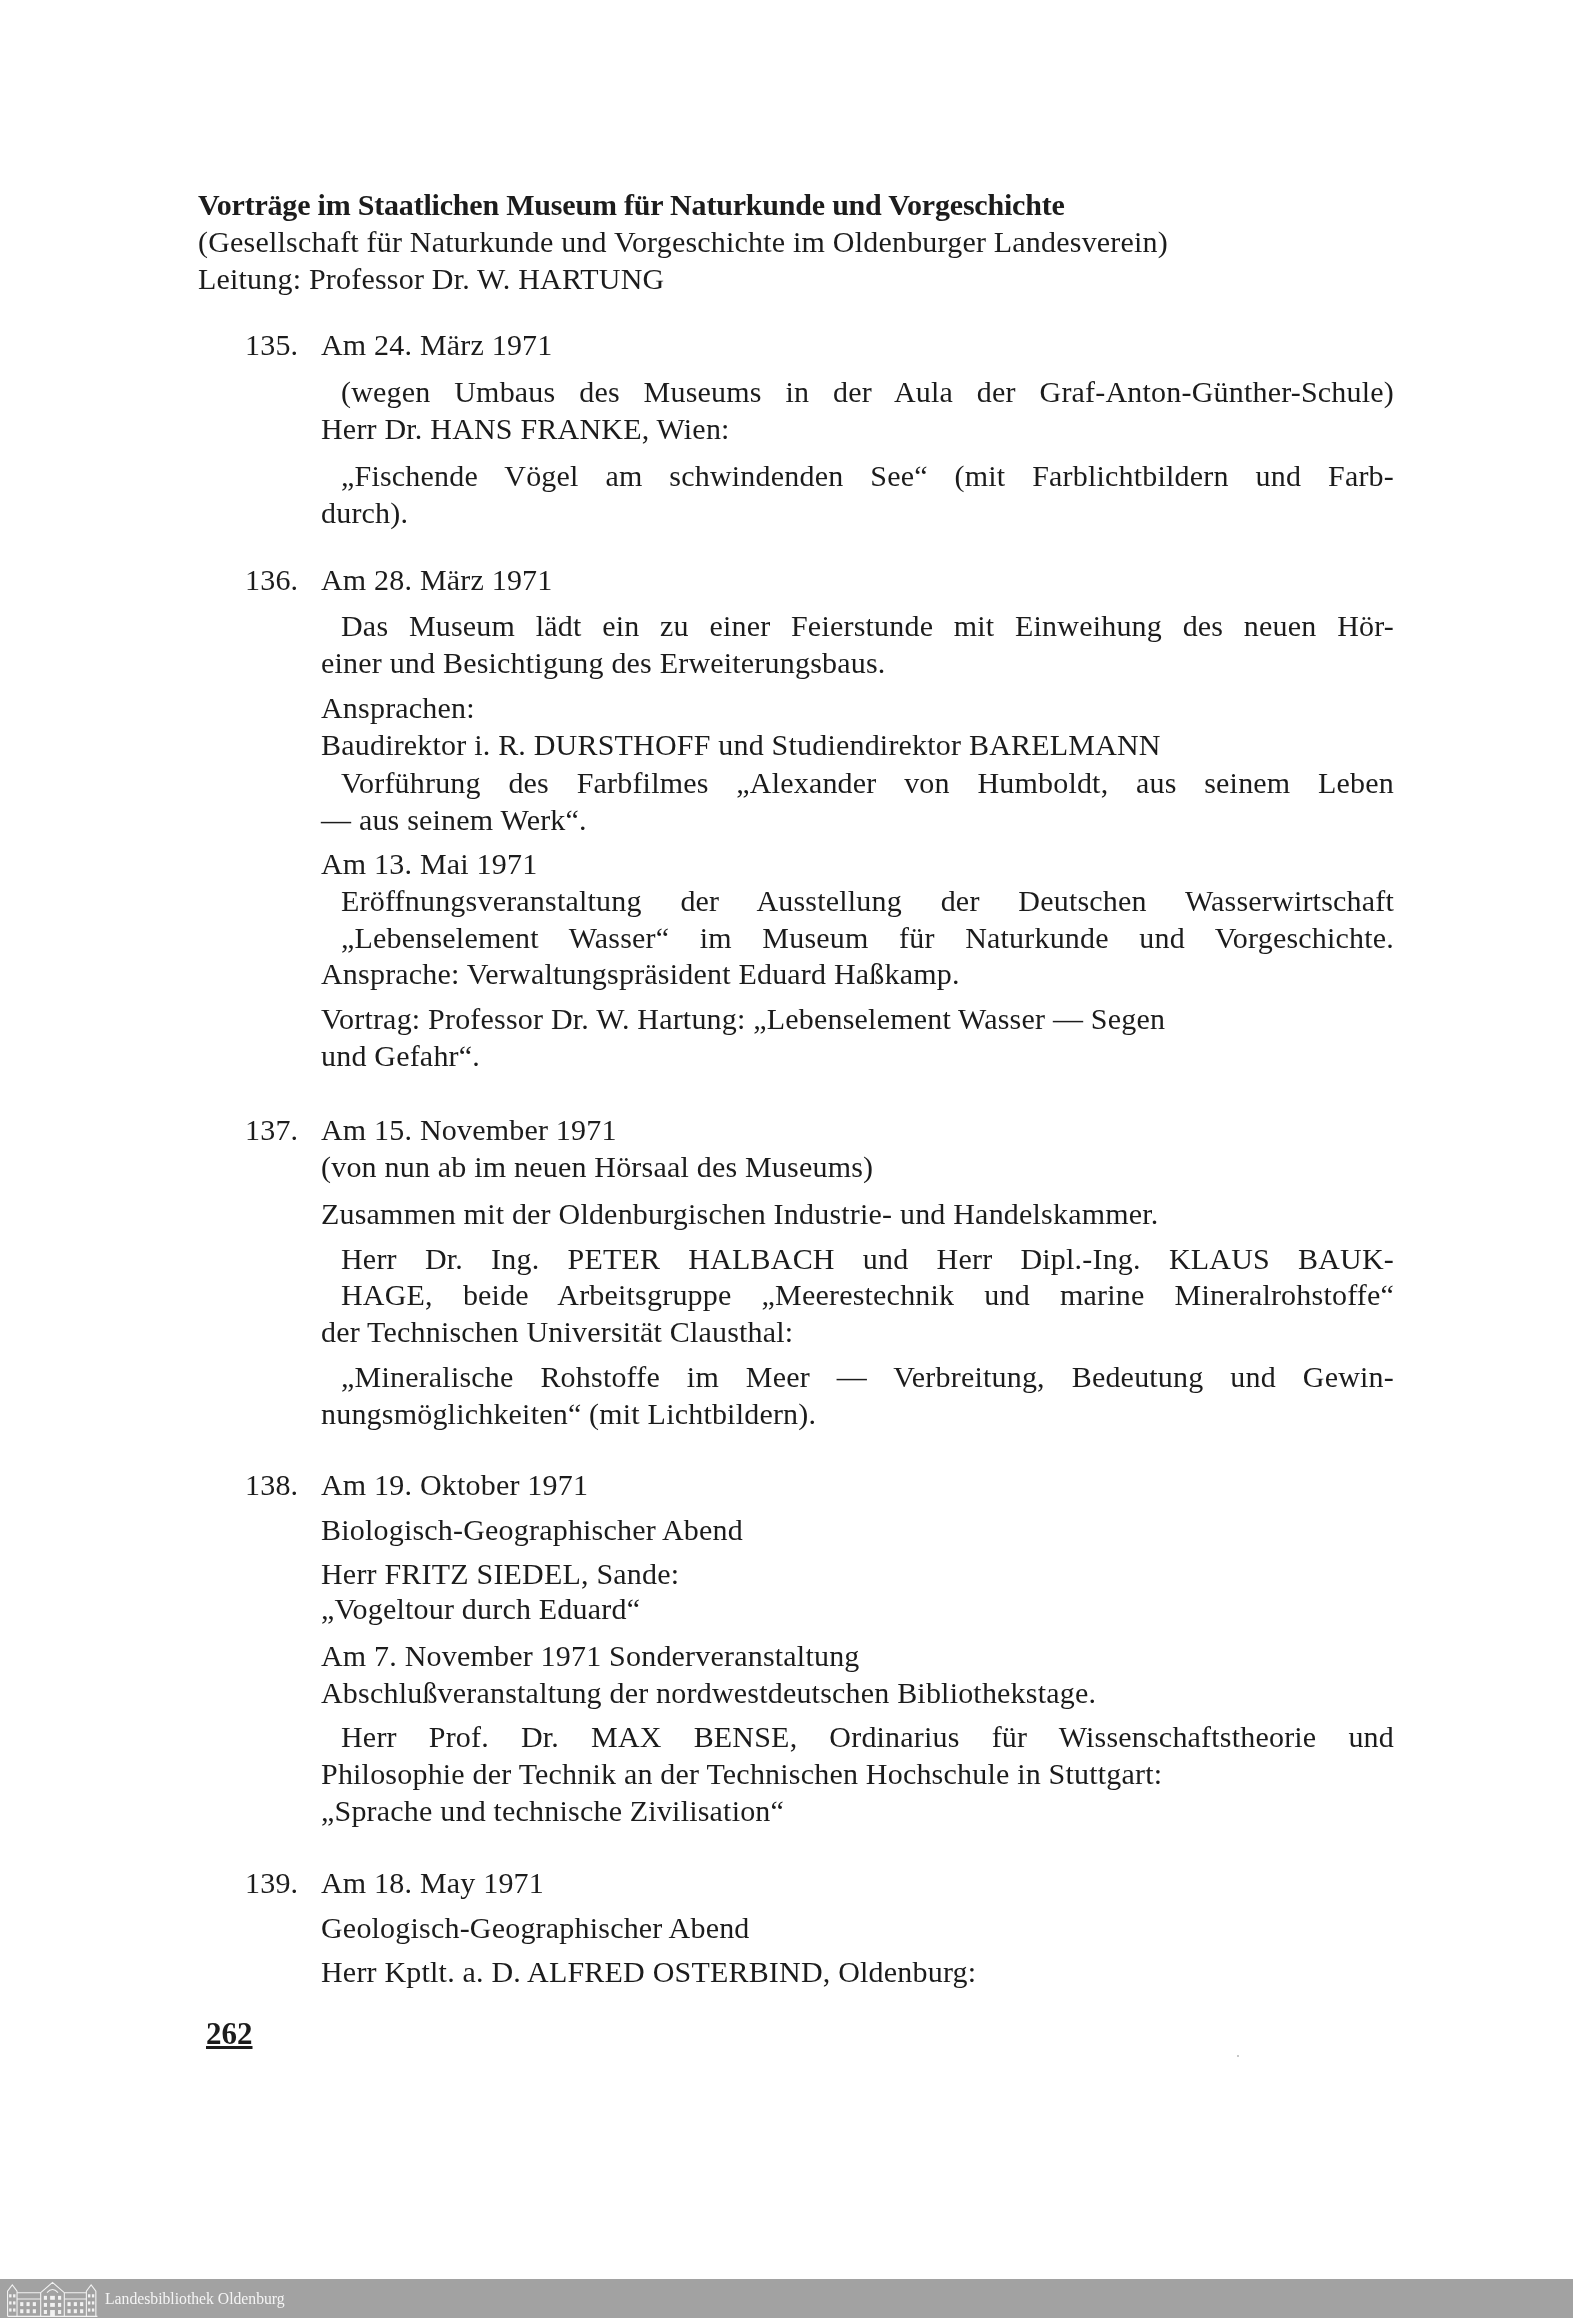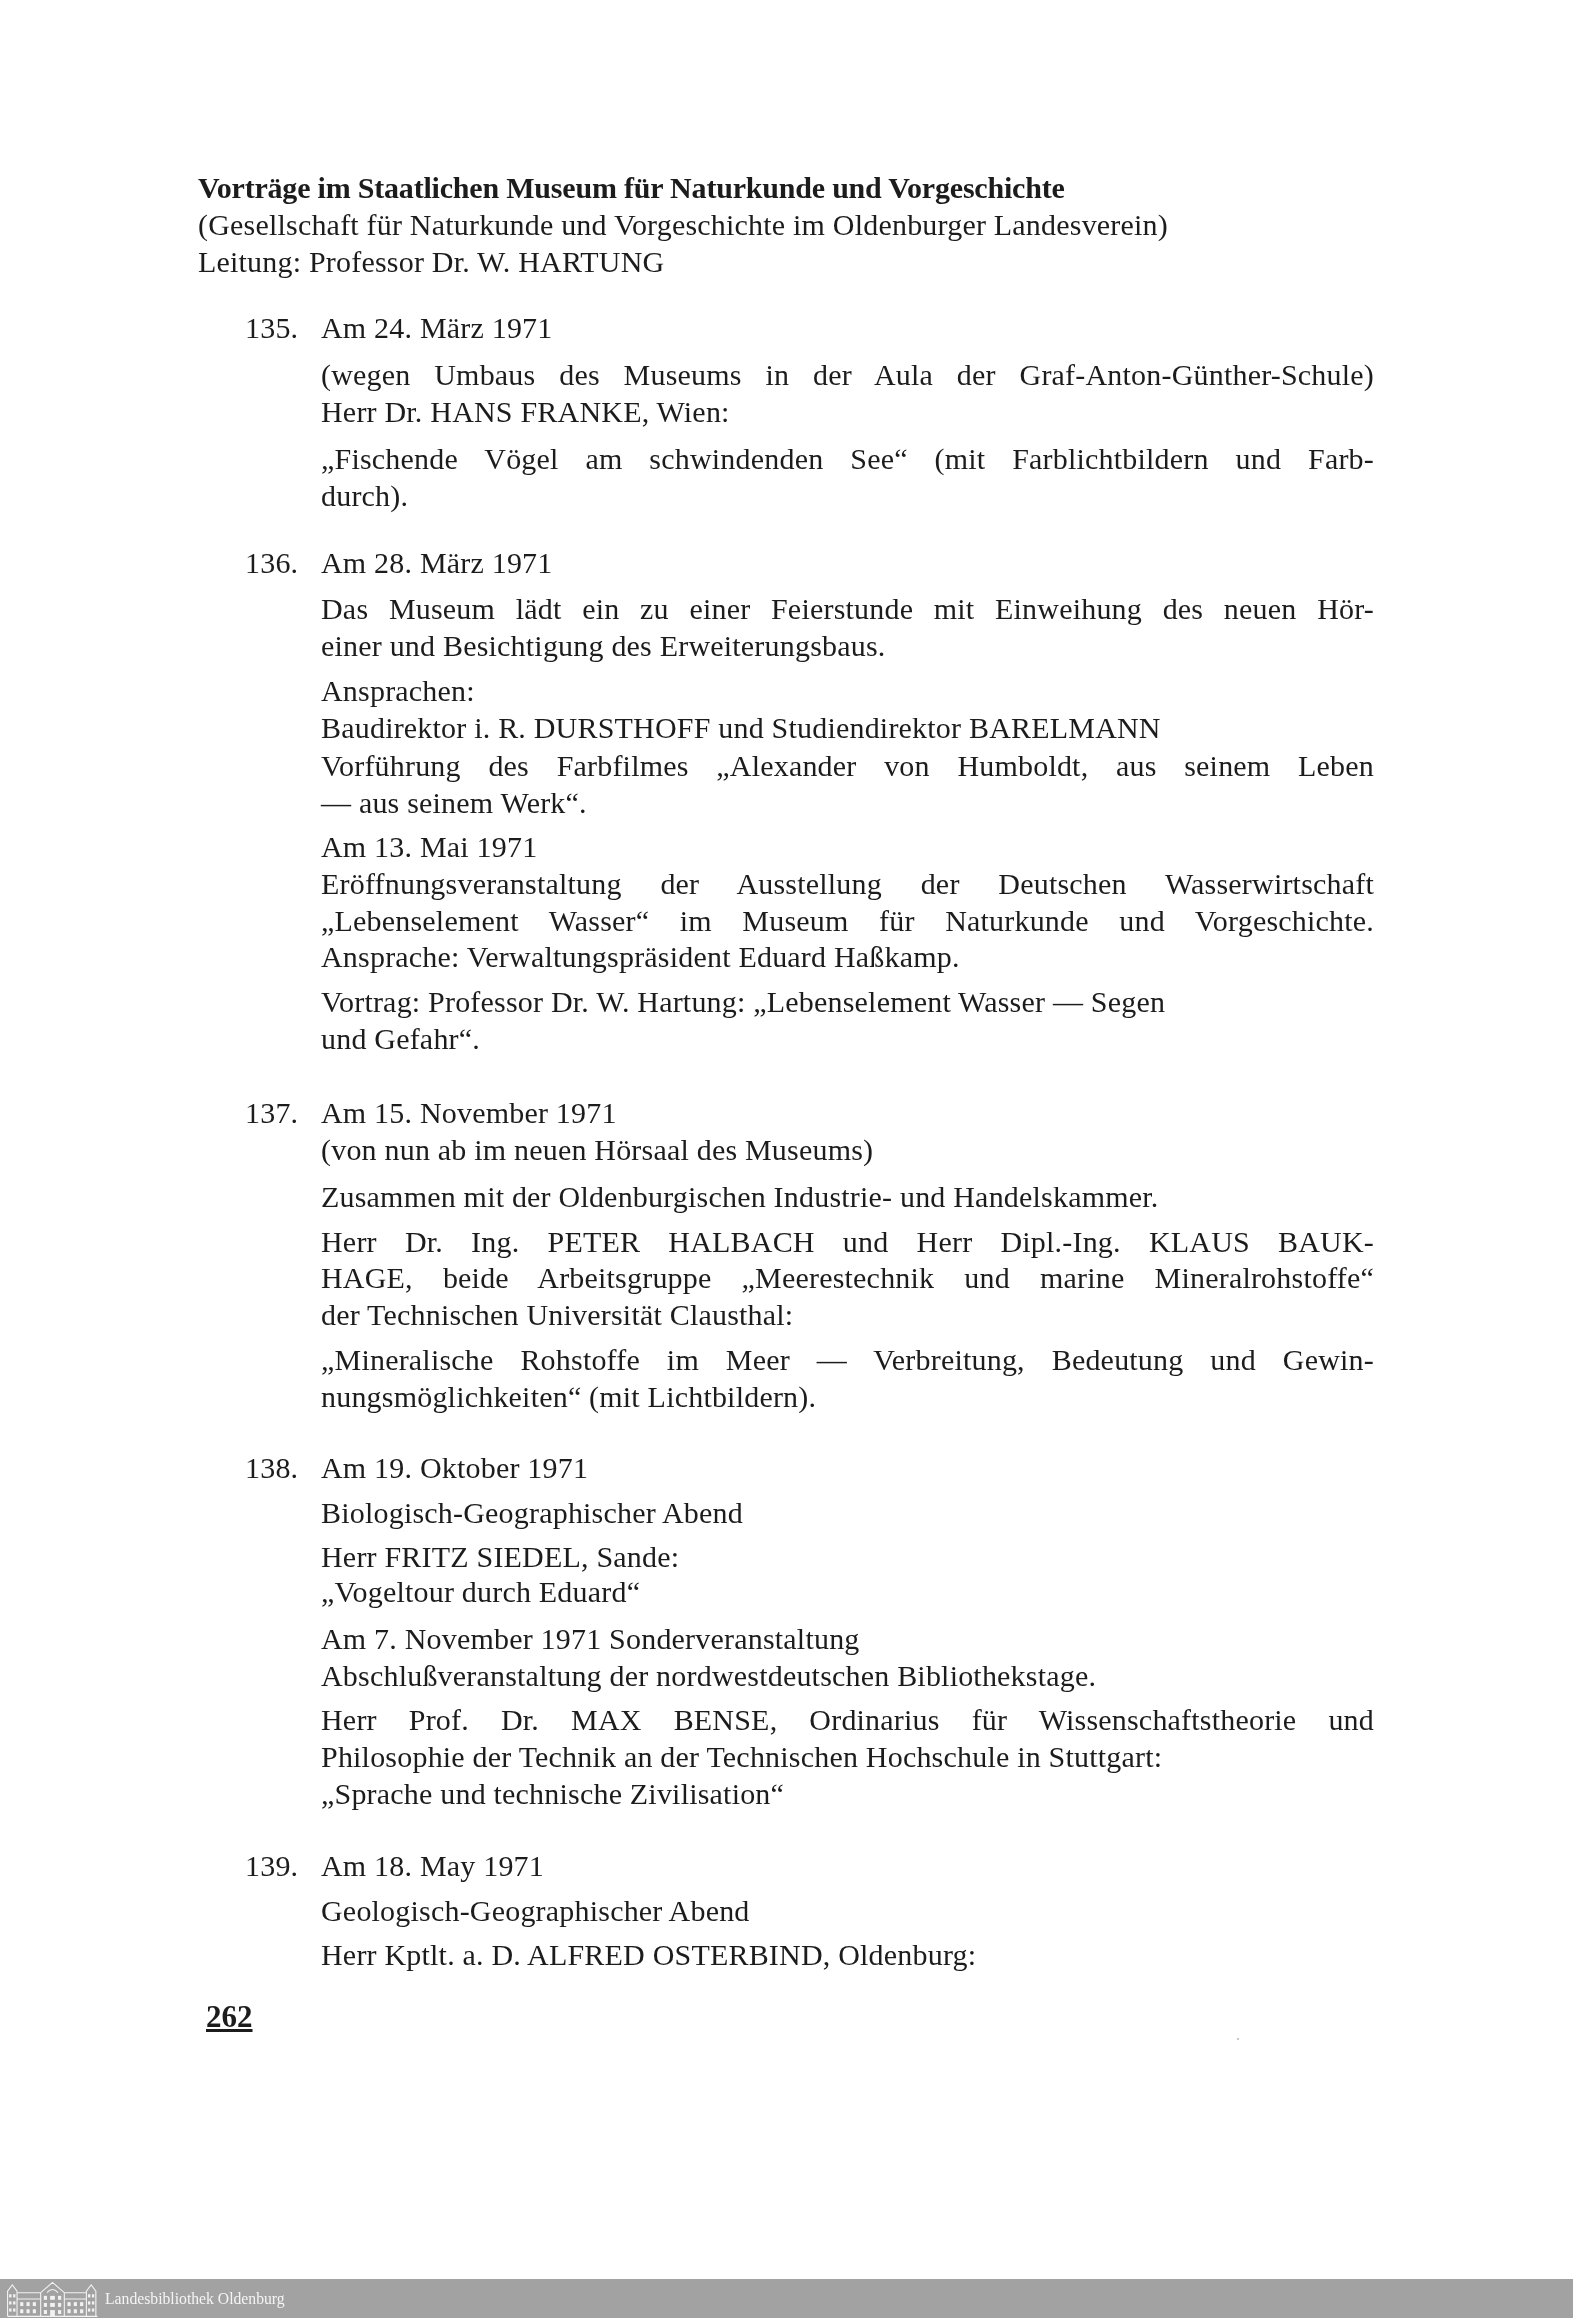--- a/index.html
+++ b/index.html
@@ -1,29 +1,29 @@
 <!DOCTYPE html>
 <html style="font-size:12.6px"><head>
 <meta charset="utf-8">
 <style>
   html, body { margin: 0; padding: 0; background: #ffffff; }
   body { width: 1574px; height: 2319px; position: relative; overflow: hidden; }
-  .page { position: absolute; left: 0; top: 0; width: 1574px; height: 1617px; background: #ffffff; }
+  .page { position: absolute; left: 0; top: 17px; width: 1574px; height: 1617px; background: #ffffff; }
   .ln {
     position: absolute;
     font-family: "Liberation Serif", "DejaVu Serif", serif;
     font-size: 30px;
     line-height: 36px;
     color: #1c1c1c;
     white-space: nowrap;
     transform: translateY(-50%);
     letter-spacing: 0.2px;
   }
   .bold { font-weight: bold; letter-spacing: -0.2px; }
-  .just { text-align: justify; text-align-last: justify; white-space: normal; width: 1053px; }
+  .just { text-align: justify; text-align-last: justify; white-space: normal; width: 1053px; margin-left: 20px; }
   .num { left: 245px; }
   .hd { left: 321px; }
   .in { left: 321px; }
   .m0 { left: 198px; }
   .pagenum { left: 206px; font-size: 31px; font-weight: bold; letter-spacing: 0; text-decoration: underline; }
   .footer {
     position: absolute; left: 0; top: 2279px; width: 1574px; height: 39px;
     background: #a2a2a2;
     display: flex; align-items: center; padding-left: 28px;
   }

